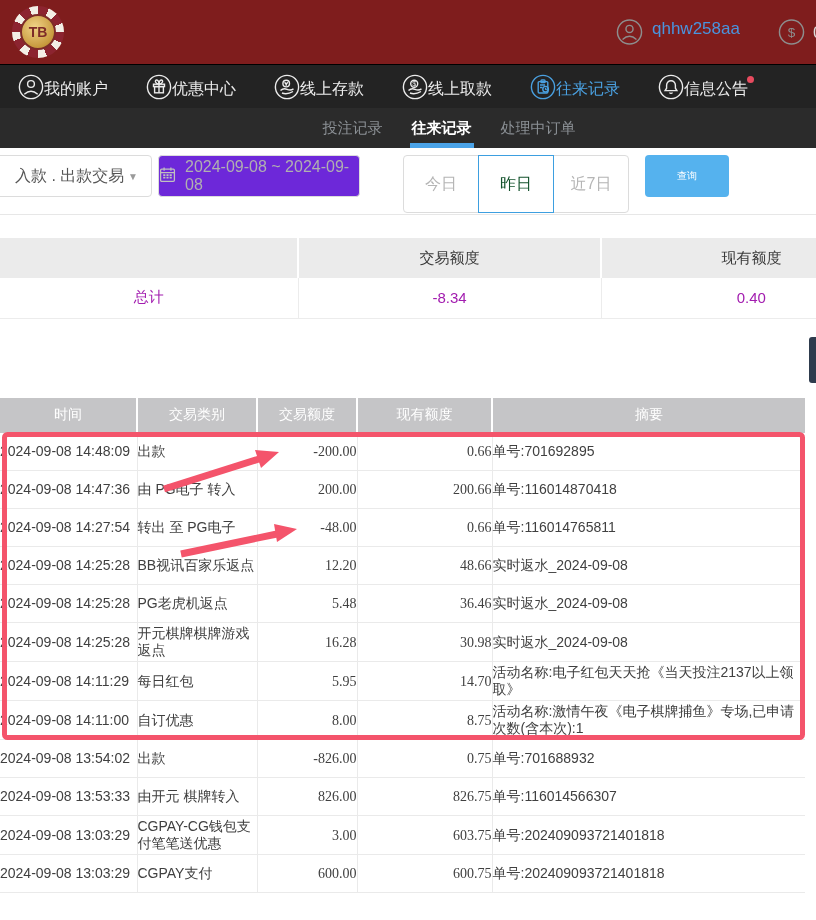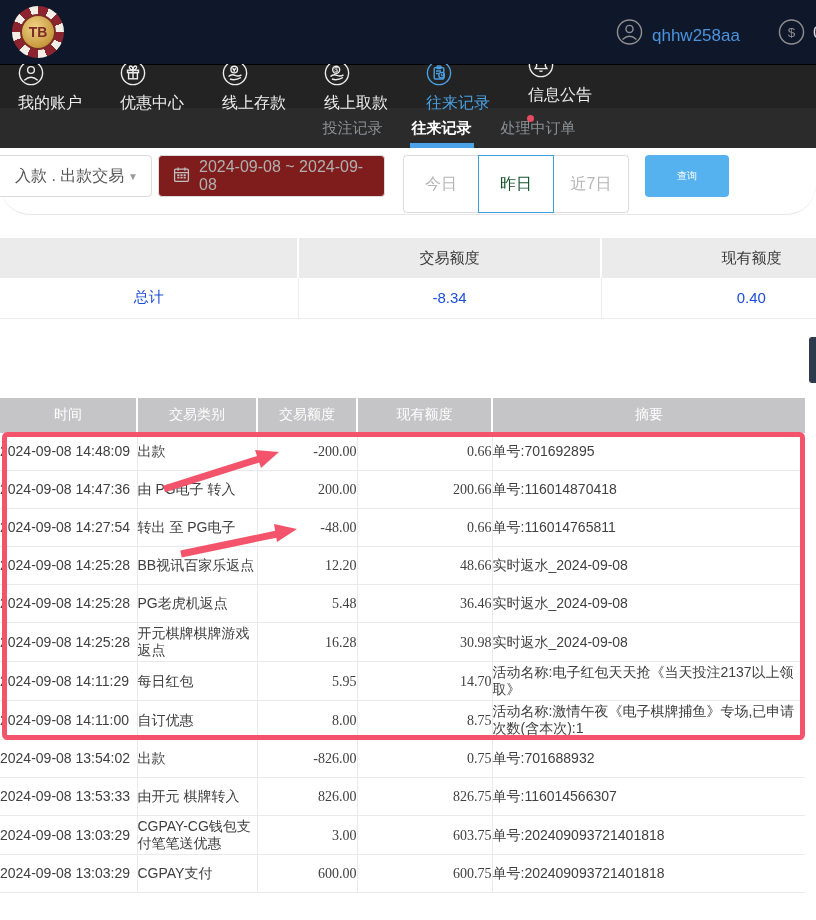--- a/index.html
+++ b/index.html
@@ -1,81 +1,81 @@
 <!DOCTYPE html>
 <html><head>
 <meta charset="utf-8">
 <style>
   * { margin:0; padding:0; box-sizing:border-box; }
   html,body { width:816px; height:920px; overflow:hidden; }
   body { position:relative; background:#fff; font-family:"Liberation Sans","DejaVu Sans",sans-serif; }
 
   
-  .top-header { height:64px; background:#0f172a; position:relative; display:flex; align-items:center; }
+  .top-header { height:64px; background:#7f1d1d; position:relative; display:flex; align-items:center; }
   .logo { display:flex; align-items:center; margin-left:12px; }
   .chip { width:52px; height:52px; border-radius:50%;
           background:repeating-conic-gradient(#8c2430 0 25deg, #f3efe6 25deg 45deg);
           position:relative; flex:0 0 auto; }
   .chip-inner { position:absolute; inset:8px; border-radius:50%;
           background:radial-gradient(circle at 40% 35%, #f0d287, #c89a3e 70%, #a87a26);
           border:2px solid #7d2b28; display:flex; align-items:center; justify-content:center;
           color:#7d2b28; font-weight:bold; font-size:14px; }
   .logo-text { margin-left:10px; display:flex; flex-direction:column; align-items:flex-end; }
   .logo-title { font-size:34px; font-weight:bold; letter-spacing:2px; line-height:1.05;
           background:linear-gradient(180deg,#f9eab2 10%,#ddae46 55%,#9c7420 95%);
           -webkit-background-clip:text; background-clip:text; color:transparent;
           font-family:"DejaVu Serif","Liberation Serif",serif; }
   .logo-sub { font-size:11px; letter-spacing:5px; color:#d2a440; margin-top:-3px; }
   .user-box { position:absolute; left:616px; top:50%; transform:translateY(-50%);
-          display:flex; align-items:flex-end; gap:9px; color:#8d8d8d; }
+          display:flex; align-items:flex-start; gap:9px; color:#8d8d8d; }
   .username { color:#4a94de; font-size:17px; }
   .wallet { position:absolute; left:778px; top:50%; transform:translateY(-50%);
           display:flex; align-items:center; gap:8px; color:#8d8d8d; }
   .wallet-amount { color:#dcdcdc; font-size:17px; }
 
   
   .main-nav { height:44px; background:#232323; display:flex; align-items:center;
           padding-left:18px; gap:38px; border-top:1px solid #000; }
-  .nav-item { display:flex; align-items:flex-start; gap:7px; color:#ececec; font-size:16px; cursor:pointer;flex-direction:column; }
+  .nav-item { display:flex; align-items:flex-end; color:#ececec; font-size:16px; cursor:pointer; }
   .nav-item.active { color:#4aa0e0; }
   .nav-icon svg { display:block; }
   .notif-dot { width:7px; height:7px; border-radius:50%; background:#e84b5f; align-self:flex-start; margin:2px 0 0 -1px; }
 
   
   .sub-tabs { height:40px; background:#2b2b2b; display:flex; justify-content:center; gap:29px; padding-left:82px; }
   .tab { color:#8b9095; font-size:15px; display:flex; align-items:center; height:100%; position:relative; cursor:pointer; }
   .tab.active { color:#fff; font-weight:bold; }
   .tab.active::after { content:''; position:absolute; left:-2px; right:-2px; bottom:0; height:5px; background:#4aa3e8; }
 
   
-  .filter-bar { height:67px; position:relative; background:#fff; border-bottom:1px solid #e7e7e7;border-radius:30px; }
+  .filter-bar { height:67px; position:relative; background:#fff; border-bottom:1px solid #e7e7e7; }
   .select-box { position:absolute; left:-12px; top:7px; width:164px; height:42px;
           border:1px solid #dcdcdc; border-radius:4px; display:flex; align-items:center;
           justify-content:space-between; padding:0 13px 0 26px; color:#555; font-size:16px; cursor:pointer; background:#fff; }
   .caret { font-size:10px; color:#9a9a9a; }
-  .date-box { position:absolute; left:158px; top:7px; width:227px; height:42px;
+  .date-box { position:absolute; left:158px; top:7px; width:202px; height:42px;
           border:1px solid #dcdcdc; border-radius:4px; display:flex; align-items:center;
-          gap:9px; padding:0 14px; color:#b0b0b0; font-size:16px; cursor:pointer; background:#7f1d1d; }
+          gap:9px; padding:0 0; color:#b0b0b0; font-size:16px; cursor:pointer; background:#6d28d9; }
   .range-group { position:absolute; left:403px; top:7px; height:42px; display:flex; }
   .range-btn { width:76px; height:58px; background:#fff; border:1px solid #dcdcdc;
           color:#b5b5b5; font-size:16px; margin-left:-1px; cursor:pointer; position:relative; }
   .range-btn:first-child { border-radius:4px 0 0 4px; margin-left:0; }
   .range-btn:last-child { border-radius:0 4px 4px 0; }
   .range-btn.active { border-color:#3d9fe0; color:#14532d; z-index:1; }
   .search-btn { position:absolute; left:645px; top:7px; width:84px; height:42px;
           background:#55b2ee; border:none; border-radius:4px; color:#fff; font-size:10px; cursor:pointer; }
 
   
   .summary-wrap { margin-top:23px; width:816px; overflow:hidden; }
   table.summary { width:901px; border-collapse:collapse; table-layout:fixed; }
   table.summary col:nth-child(1){ width:298px; } table.summary col:nth-child(2){ width:303px; } table.summary col:nth-child(3){ width:300px; }
   table.summary thead td { background:#ebebeb; height:40px; text-align:center; color:#3a3a3a;
           font-size:15px; border-right:2px solid #fff; }
   table.summary thead td:last-child { border-right:none; }
-  table.summary tbody td { height:40px; text-align:center; color:#1d4ed8; font-size:15px;
+  table.summary tbody td { height:40px; text-align:center; color:#a21caf; font-size:15px;
           border-right:1px solid #ececec; border-bottom:1px solid #ececec; background:#fff; }
   table.summary tbody td:last-child { border-right:none; }
 
   
   .txn-wrap { margin-top:79px; }
   table.txn { width:805px; border-collapse:collapse; table-layout:fixed; }
   table.txn col:nth-child(1){width:137px;} table.txn col:nth-child(2){width:120px;}
   table.txn col:nth-child(3){width:100px;} table.txn col:nth-child(4){width:135px;}
   table.txn col:nth-child(5){width:313px;}
   table.txn thead td { background:#c5c5c7; color:#fff; height:35px; font-size:14px;

